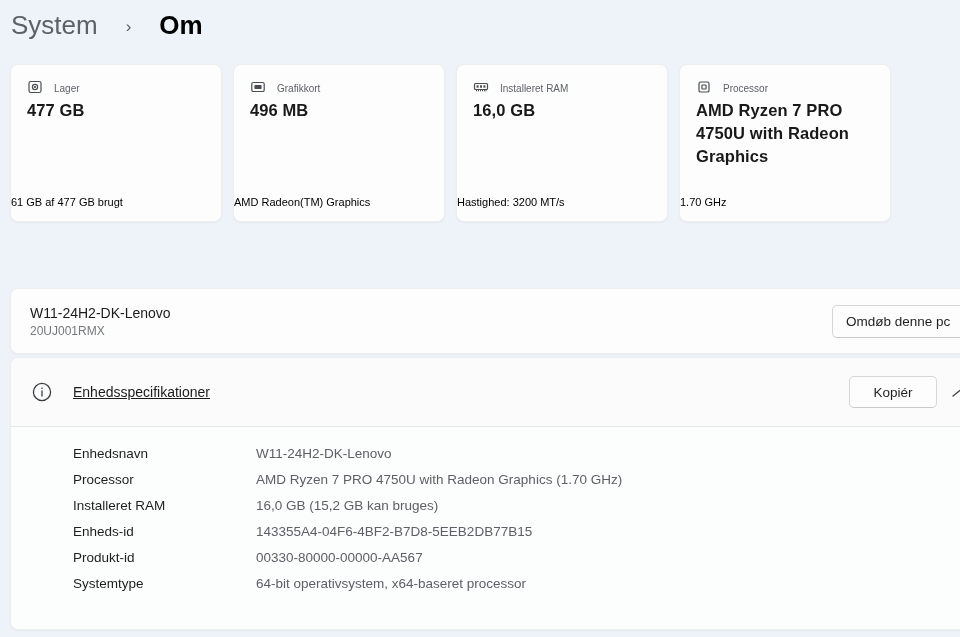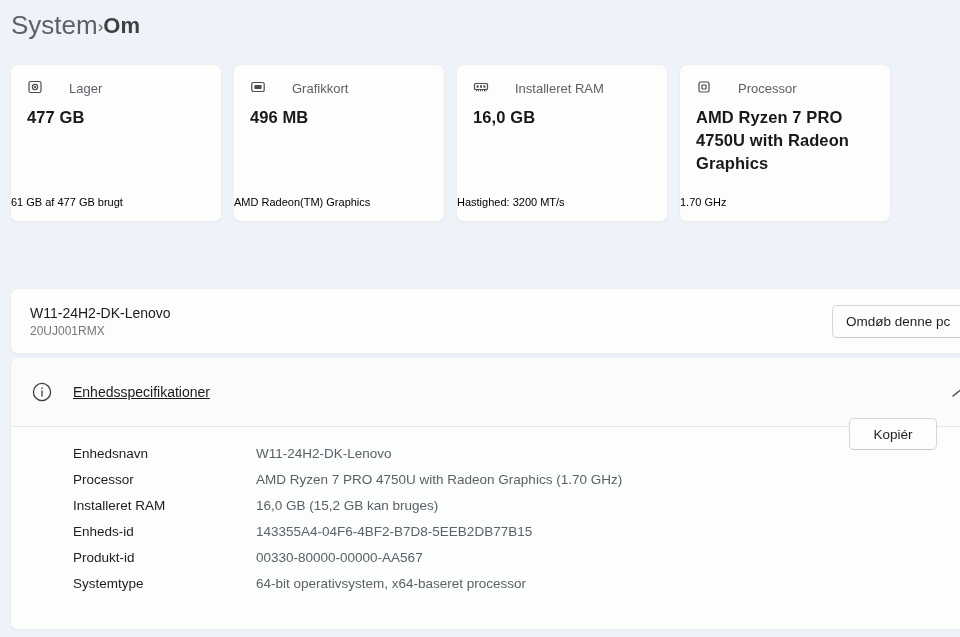--- a/index.html
+++ b/index.html
@@ -3,35 +3,35 @@
 <meta charset="utf-8">
 <style>
   html,body{margin:0;padding:0;}
   body{
     width:960px;height:637px;overflow:hidden;position:relative;
     background:#eef2f9;
     font-family:"Liberation Sans","DejaVu Sans",sans-serif;
     -webkit-font-smoothing:antialiased;
   }
   
-  .breadcrumb{position:absolute;left:11px;top:10px;display:flex;align-items:center;gap:0;}
+  .breadcrumb{position:absolute;left:11px;top:10px;display:flex;align-items:center;gap:28px;}
   .crumb-root{font-size:26px;color:#5d6167;cursor:pointer;}
   .crumb-sep{font-size:17px;color:#5d6167;padding-top:3px;}
-  .crumb-current{font-size:22px;font-weight:600;color:#404040;}
+  .crumb-current{font-size:26px;font-weight:600;color:#000000;}
 
   
   .cards-row{position:absolute;left:10px;top:64px;display:flex;gap:11px;}
   .card{
     position:relative;width:212px;height:158px;box-sizing:border-box;
     background:#fdfdfe;border:1px solid rgba(0,0,0,0.06);border-radius:8px;
     padding:14px 16px;box-shadow:0 1px 2px rgba(0,0,0,0.035);
   }
-  .card-head{display:flex;align-items:center;gap:26px;color:#5d6066;font-size:13px;}
+  .card-head{display:flex;align-items:center;gap:11px;color:#5d6066;font-size:10px;}
   .card-head svg{flex:0 0 auto;}
-  .card-value{margin-top:8px;font-size:16.5px;font-weight:700;color:#191919;line-height:1.4;letter-spacing:.1px;}
+  .card-value{margin-top:2px;font-size:16.5px;font-weight:700;color:#191919;line-height:1.4;letter-spacing:.1px;}
   .card-detail{position:absolute;left:0;bottom:13px;font-size:11px;color:#000000;}
 
   
   .device-card{
     position:absolute;left:10px;top:288px;width:960px;height:66px;box-sizing:border-box;
     background:#fdfdfe;border:1px solid rgba(0,0,0,0.06);border-radius:8px;
     display:flex;flex-direction:column;justify-content:center;padding-left:19px;
     box-shadow:0 1px 2px rgba(0,0,0,0.035);
   }
   .device-name{font-size:14px;color:#1b1b1b;}
@@ -49,21 +49,21 @@
     position:absolute;left:10px;top:357px;width:960px;height:273px;box-sizing:border-box;
     background:#fcfdfd;border:1px solid rgba(0,0,0,0.06);border-radius:8px;overflow:hidden;
     box-shadow:0 1px 2px rgba(0,0,0,0.035);
   }
   .expander-header{
     position:relative;height:68px;background:#fbfbfc;border-bottom:1px solid #e7e7e9;
     display:flex;align-items:center;cursor:pointer;
   }
   .info-icon{position:absolute;left:21px;top:24px;}
   .expander-title{position:absolute;left:62px;font-size:14px;color:#1b1b1b;text-decoration:underline;}
-  .copy-btn{position:absolute;left:838px;top:18px;height:32px;width:88px;margin-top:42px;}
+  .copy-btn{position:absolute;left:838px;top:18px;height:32px;width:88px;}
   .chevron{position:absolute;left:940px;top:27px;color:#45484d;}
 
   .expander-content{padding:13px 0 0 62px;}
   .spec-row{display:flex;height:26px;align-items:center;}
   .spec-label{width:183px;font-size:13.5px;color:#1e1e1e;}
   .spec-value{font-size:13.5px;color:#5d6066;}
 </style>
 </head>
 <body>
 

